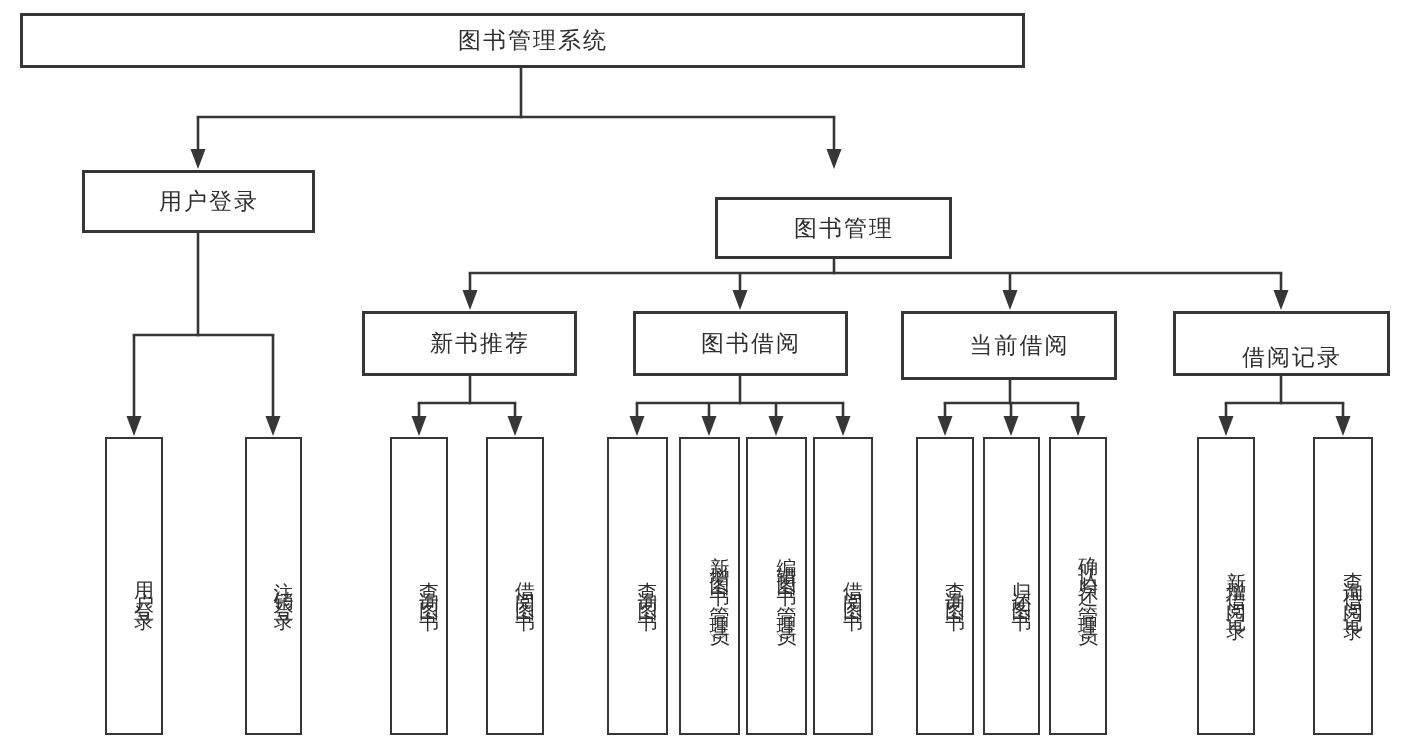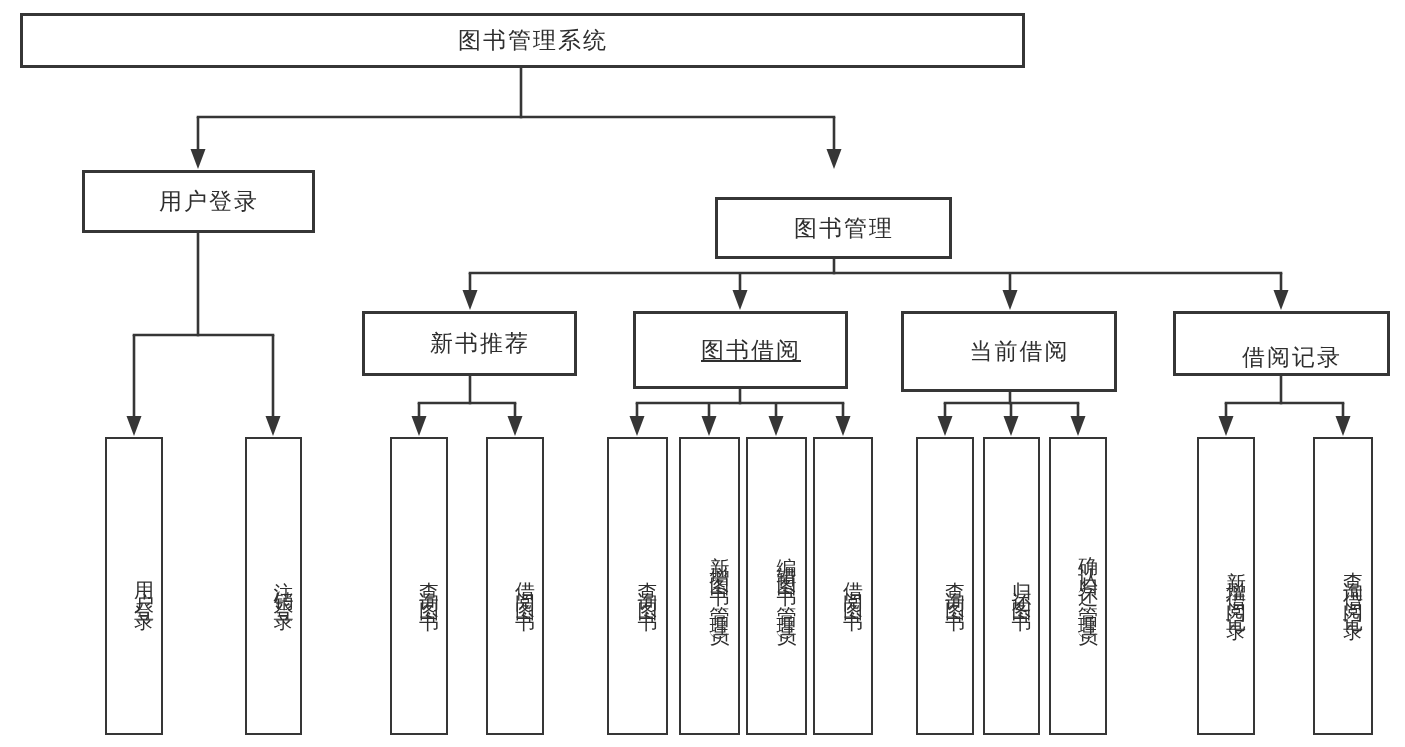--- a/index.html
+++ b/index.html
@@ -47,22 +47,22 @@
     letter-spacing: 10px;
     line-height: 1;
     white-space: nowrap;
   }
 
   
   .n-root           { left: 20px;   top: 13px;  width: 1005px; height: 55px; }
   .n-user-login     { left: 82px;   top: 170px; width: 233px;  height: 63px; }
   .n-book-mgmt      { left: 715px;  top: 170px; width: 237px;  height: 62px; margin-top: 27px; }
   .n-new-book-rec   { left: 362px;  top: 311px; width: 215px;  height: 65px; }
-  .n-book-borrow    { left: 633px;  top: 311px; width: 215px;  height: 78px; text-decoration: underline; }
-  .n-current-borrow { left: 901px;  top: 311px; width: 216px;  height: 81px; }
+  .n-book-borrow    { left: 633px;  top: 311px; width: 215px;  height: 65px; }
+  .n-current-borrow { left: 901px;  top: 311px; width: 216px;  height: 69px; }
   .n-borrow-record  { left: 1173px; top: 311px; width: 217px;  height: 65px; align-items: flex-end; }
 
   
   .leaf { top: 437px; height: 298px; }
   .l-ul-1 { left: 105px;  width: 58px; }
   .l-ul-2 { left: 245px;  width: 57px; }
   .l-nb-1 { left: 390px;  width: 58px; }
   .l-nb-2 { left: 486px;  width: 58px; }
   .l-bb-1 { left: 607px;  width: 61px; }
   .l-bb-2 { left: 679px;  width: 61px; }

